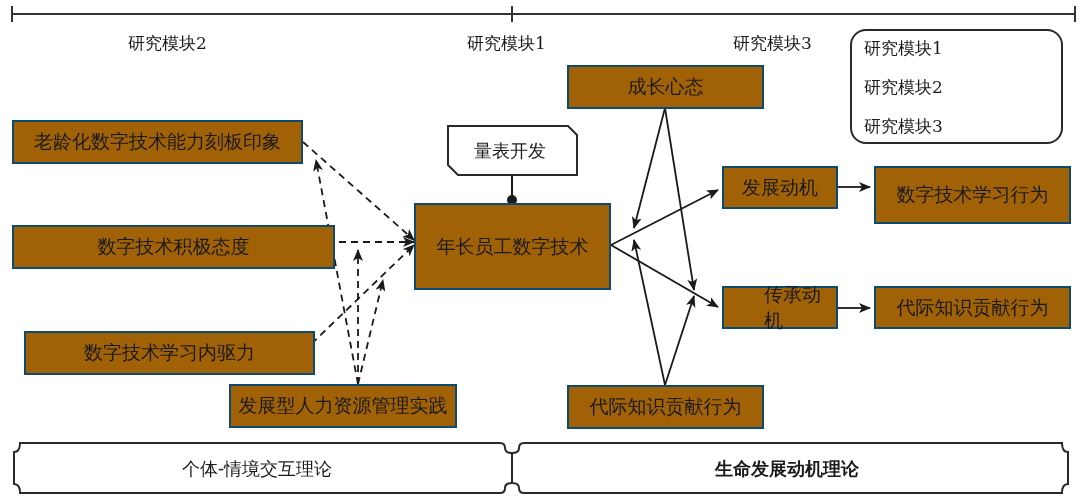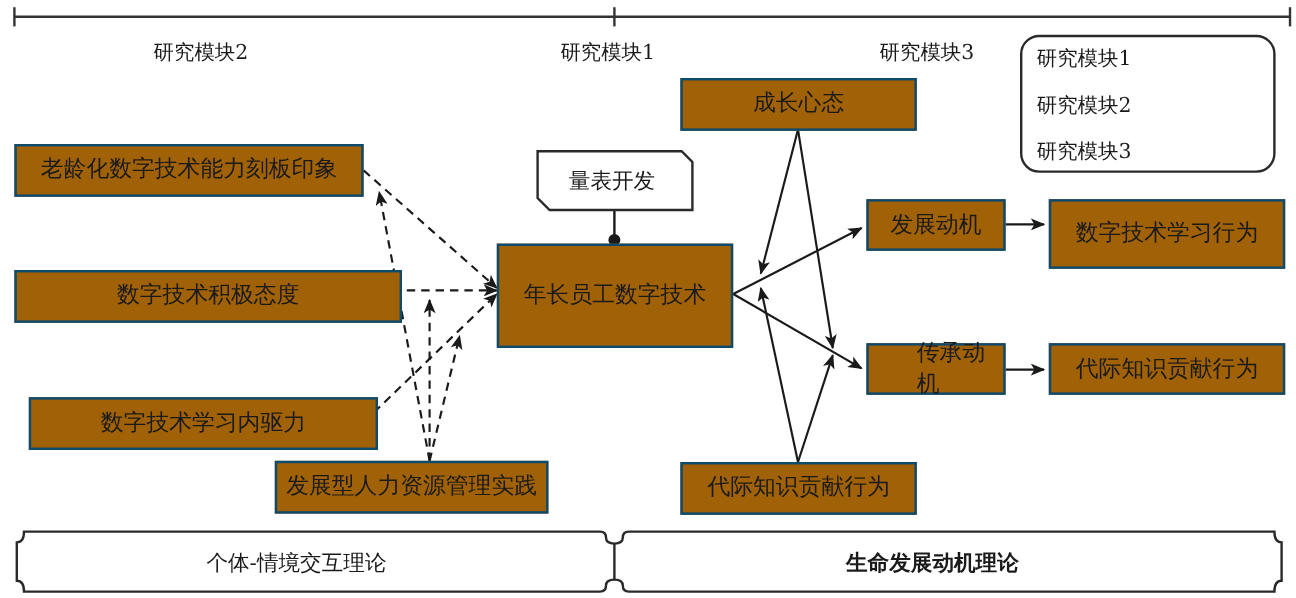--- a/index.html
+++ b/index.html
@@ -6,21 +6,21 @@
   body { width: 1080px; height: 498px; position: relative; overflow: hidden;
          font-family: "DejaVu Serif", "Liberation Serif", serif; color: #1a1a1a; }
   svg.lines { position: absolute; left: 0; top: 0; width: 1080px; height: 498px; }
   .box { position: absolute; box-sizing: border-box; border: 2px solid #0c4a6e; background: #a16207;
          display: flex; align-items: center; justify-content: center; 
          font-family: "DejaVu Sans", "Liberation Sans", sans-serif; font-size: 19px; line-height: 1.35; }
   .label { position: absolute; font-size: 17px; white-space: nowrap; }
   .legend { position: absolute; left: 850px; top: 29px; width: 213px; height: 115px; box-sizing: border-box;
             border: 2px solid #2a2a2a; border-radius: 16px; background: #fff; }
   .legend-row { position: absolute; left: 12px; font-size: 17px; white-space: nowrap; }
-  .band-text { position: absolute; font-size: 18px; white-space: nowrap; }
+  .band-text { position: absolute; font-size: 18px; white-space: nowrap; margin-left: 10px; }
 </style>
 </head>
 <body>
 
 <svg class="lines" viewBox="0 0 1080 498" xmlns="http://www.w3.org/2000/svg">
   <defs>
     <marker id="arrow" markerWidth="12" markerHeight="10" refX="11" refY="5" orient="auto" markerUnits="userSpaceOnUse">
       <path d="M0,0 L12,5 L0,10 L3,5 Z" fill="#1a1a1a"></path>
     </marker>
   </defs>

